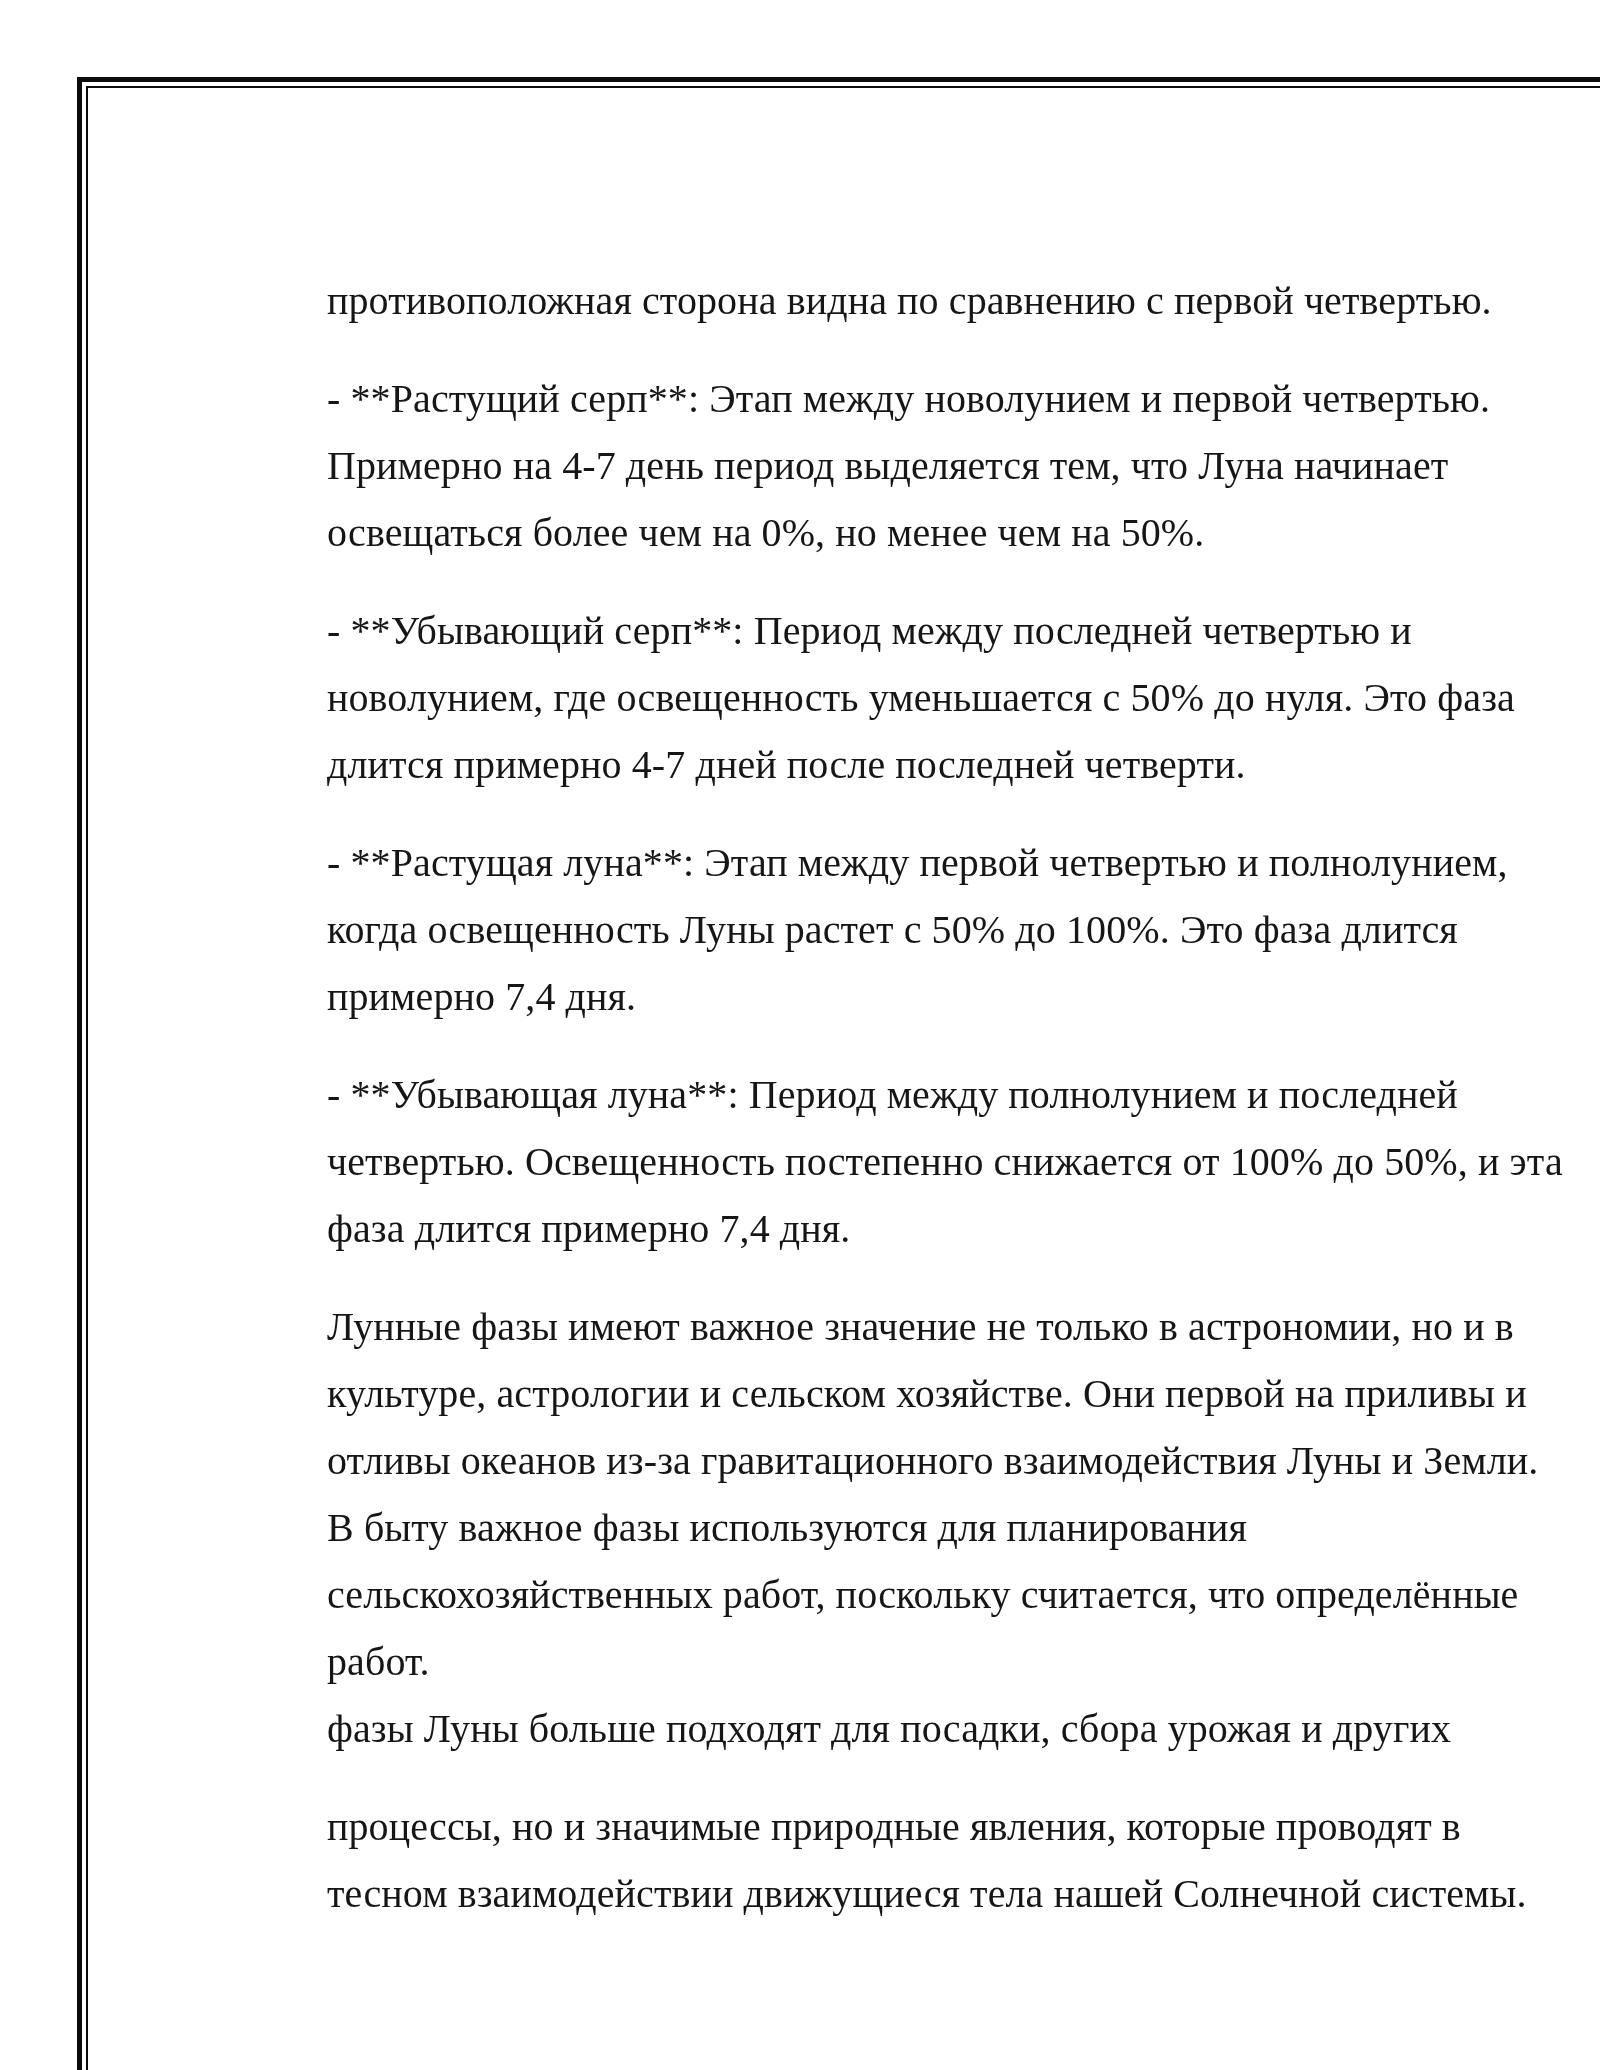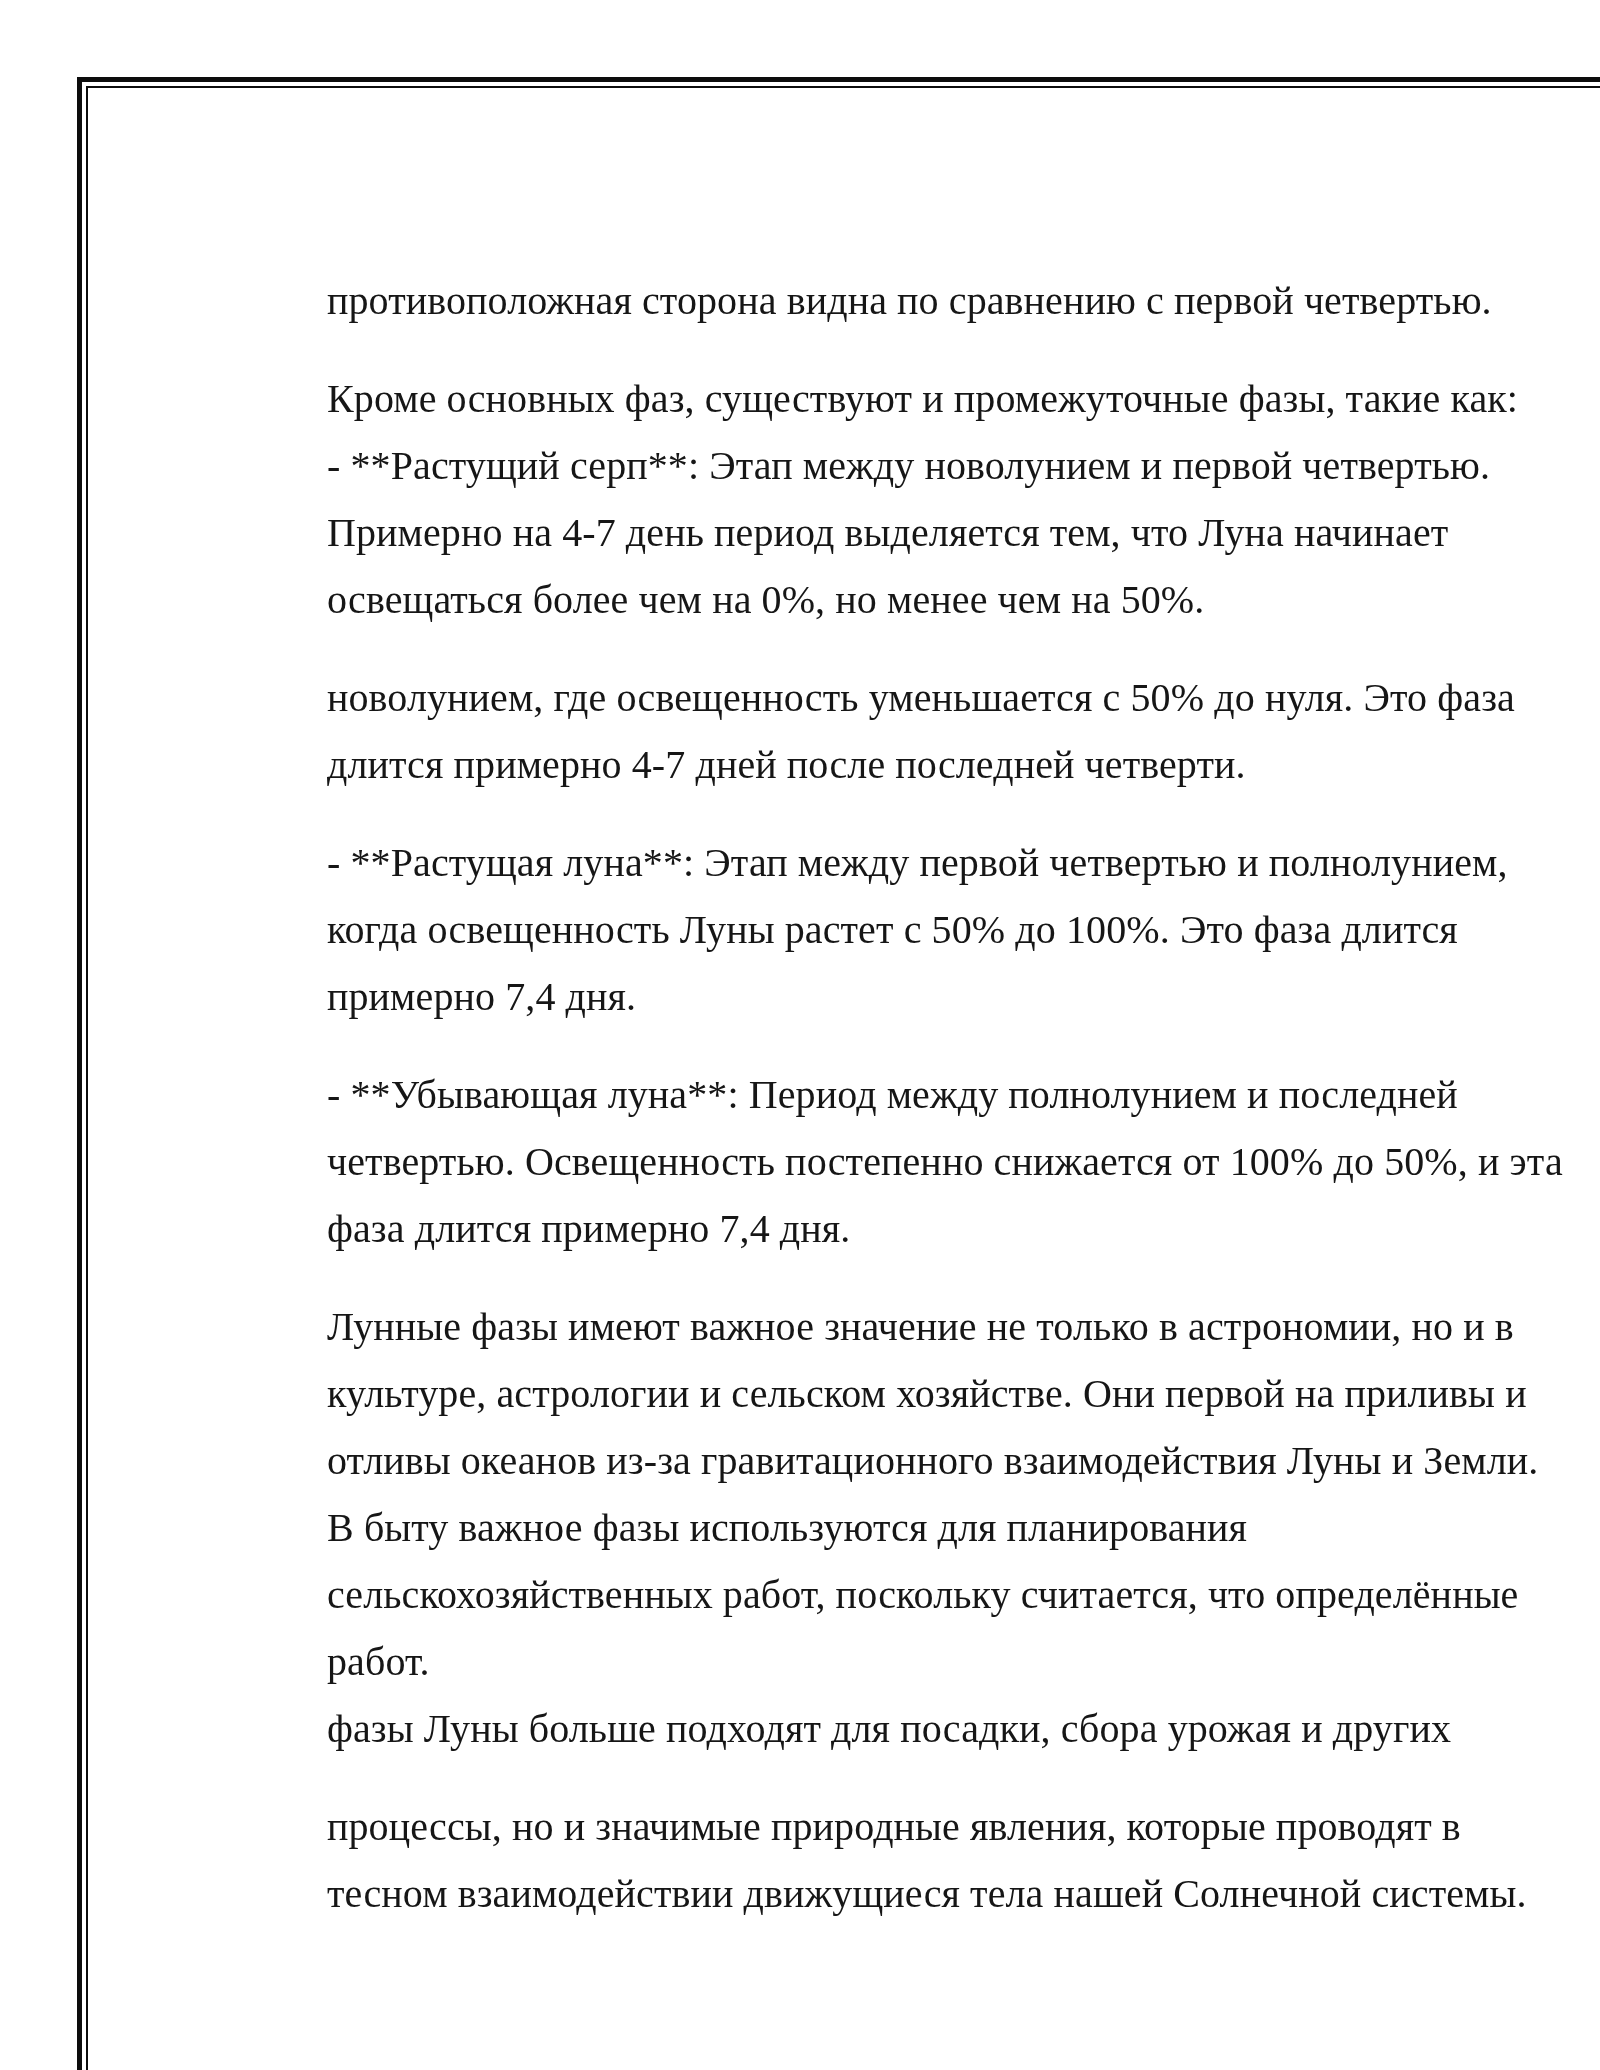--- a/index.html
+++ b/index.html
@@ -54,26 +54,26 @@
 <body>
 
 <div class="page">
   <div class="frame-outer"></div>
   <div class="frame-inner"></div>
   <div class="content">
       <p class="para">
         <span class="line">противоположная сторона видна по сравнению с первой четвертью.</span>
       </p>
       <p class="para">
-        <span class="line">Кроме основных фаз, существуют и промежуточные фазы, такие как:</span>
         <span class="line">- **Растущий серп**: Этап между новолунием и первой четвертью.</span>
         <span class="line">Примерно на 4-7 день период выделяется тем, что Луна начинает</span>
         <span class="line">освещаться более чем на 0%, но менее чем на 50%.</span>
       </p>
       <p class="para">
+        <span class="line">- **Убывающий серп**: Период между последней четвертью и</span>
         <span class="line">новолунием, где освещенность уменьшается с 50% до нуля. Это фаза</span>
         <span class="line">длится примерно 4-7 дней после последней четверти.</span>
       </p>
       <p class="para">
         <span class="line">- **Растущая луна**: Этап между первой четвертью и полнолунием,</span>
         <span class="line">когда освещенность Луны растет с 50% до 100%. Это фаза длится</span>
         <span class="line">примерно 7,4 дня.</span>
       </p>
       <p class="para">
         <span class="line">- **Убывающая луна**: Период между полнолунием и последней</span>

